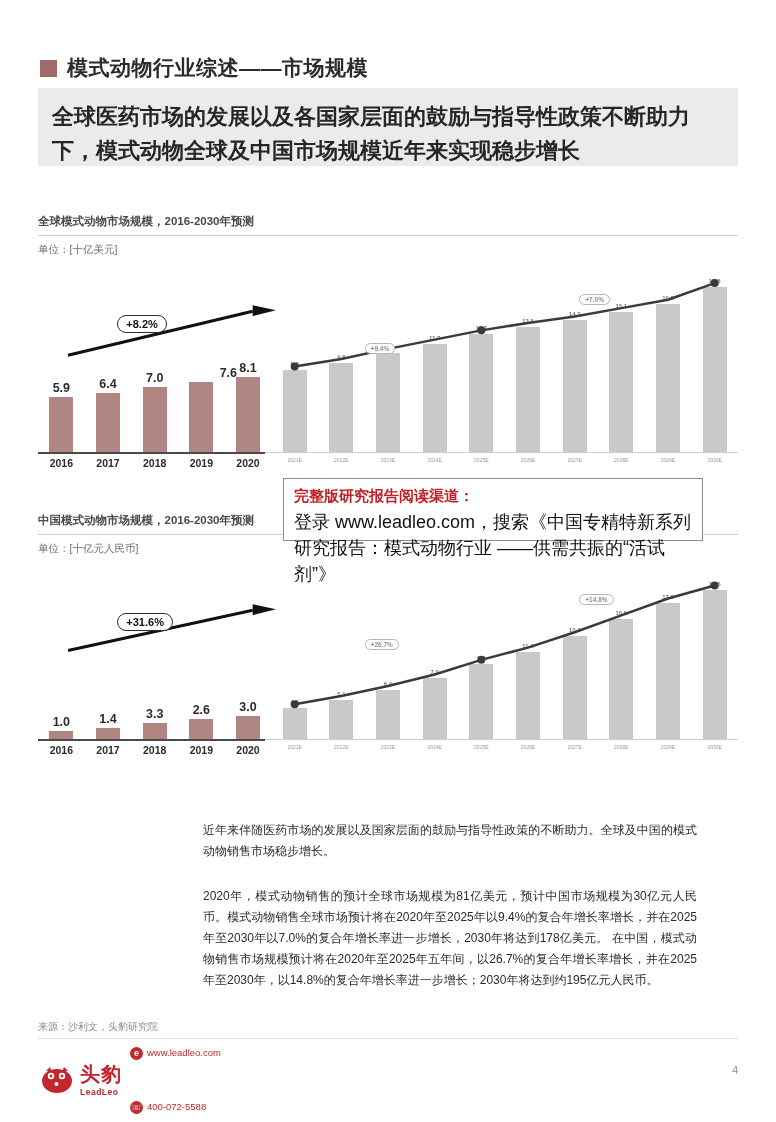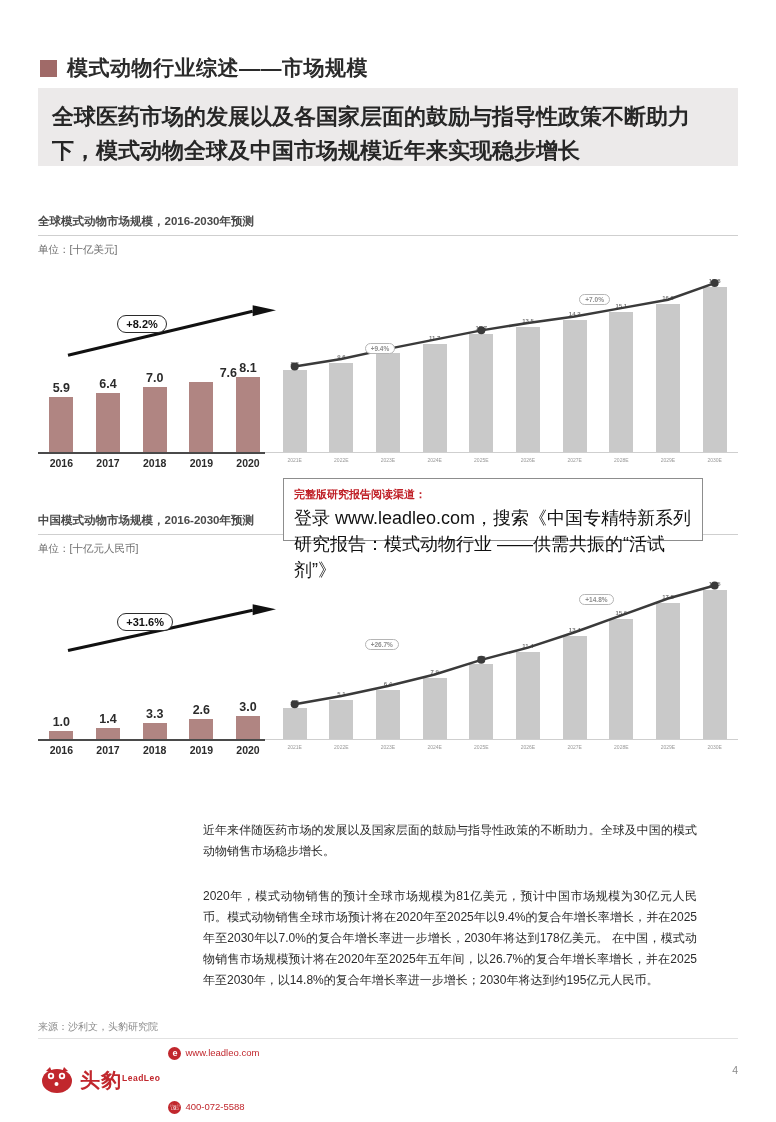--- a/index.html
+++ b/index.html
@@ -77,21 +77,21 @@
     padding:2px 8px;white-space:nowrap;
   }
   .cagr.small{font-size:6.5px;color:#8e8e8e;border-color:#b5b5b5;padding:1px 5px;border-radius:7px;}
 
   
   .note{
     position:absolute;left:283px;top:478px;width:420px;height:63px;
     background:#ffffff;border:1px solid #8d8d8d;
     padding:8px 10px;box-sizing:border-box;
   }
-  .note-l1{font-size:11px;font-weight:bold;color:#c02128;margin-bottom:3px;}
+  .note-l1{font-size:15px;font-weight:bold;color:#c02128;margin-bottom:3px;}
   .note-l2{font-size:18px;color:#111;line-height:1.45;}
 
   
   .concl{
     position:absolute;left:176px;top:787px;width:520px;
     display:flex;align-items:flex-start;
   }
   .concl-sq{width:9px;height:9px;background:#9c2b2b;margin:4px 8px 0 0;flex:none;}
   .concl-txt{font-size:12.5px;font-weight:bold;color:#1f1f1f;line-height:1.5;}
 
@@ -105,21 +105,21 @@
   }
 
   
   .foot-line{position:absolute;left:38px;top:1038px;width:700px;height:1px;background:#e2e2e2;}
   .logo-wrap{position:absolute;left:40px;top:1046px;display:flex;align-items:center;}
   .logo-mark{
     width:34px;height:34px;flex:none;position:relative;margin-right:6px;
   }
   .logo-zh{font-size:20px;font-weight:bold;color:#c1272d;letter-spacing:1px;line-height:1;}
   .logo-en{font-size:8.5px;font-weight:bold;color:#c1272d;letter-spacing:.5px;margin-top:3px;}
-  .logo-txt{display:flex;flex-direction:row;justify-content:center;margin-right:8px;}
+  .logo-txt{display:flex;flex-direction:column;justify-content:center;margin-right:8px;}
   .logo-contact{display:flex;flex-direction:column;justify-content:center;font-size:9.5px;color:#c1272d;line-height:1.5;gap:40px;}
   .pageno{position:absolute;right:38px;top:1064px;font-size:10.5px;color:#8a8a8a;}
   .eicon{
     display:inline-block;width:13px;height:13px;border-radius:50%;
     background:#c1272d;color:#fff;font-size:9px;font-weight:bold;
     text-align:center;line-height:13px;margin-right:4px;vertical-align:middle;
   }
 </style>
 </head>
 <body>

